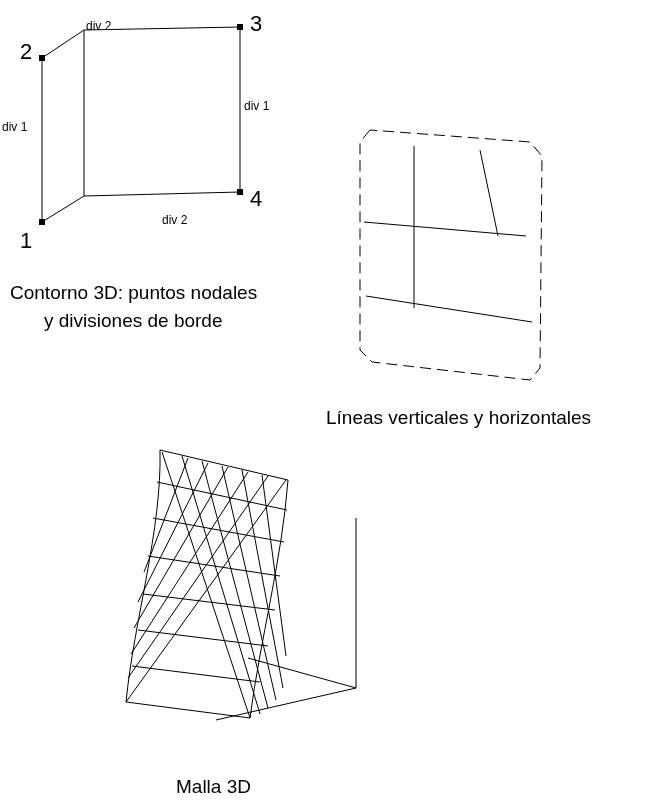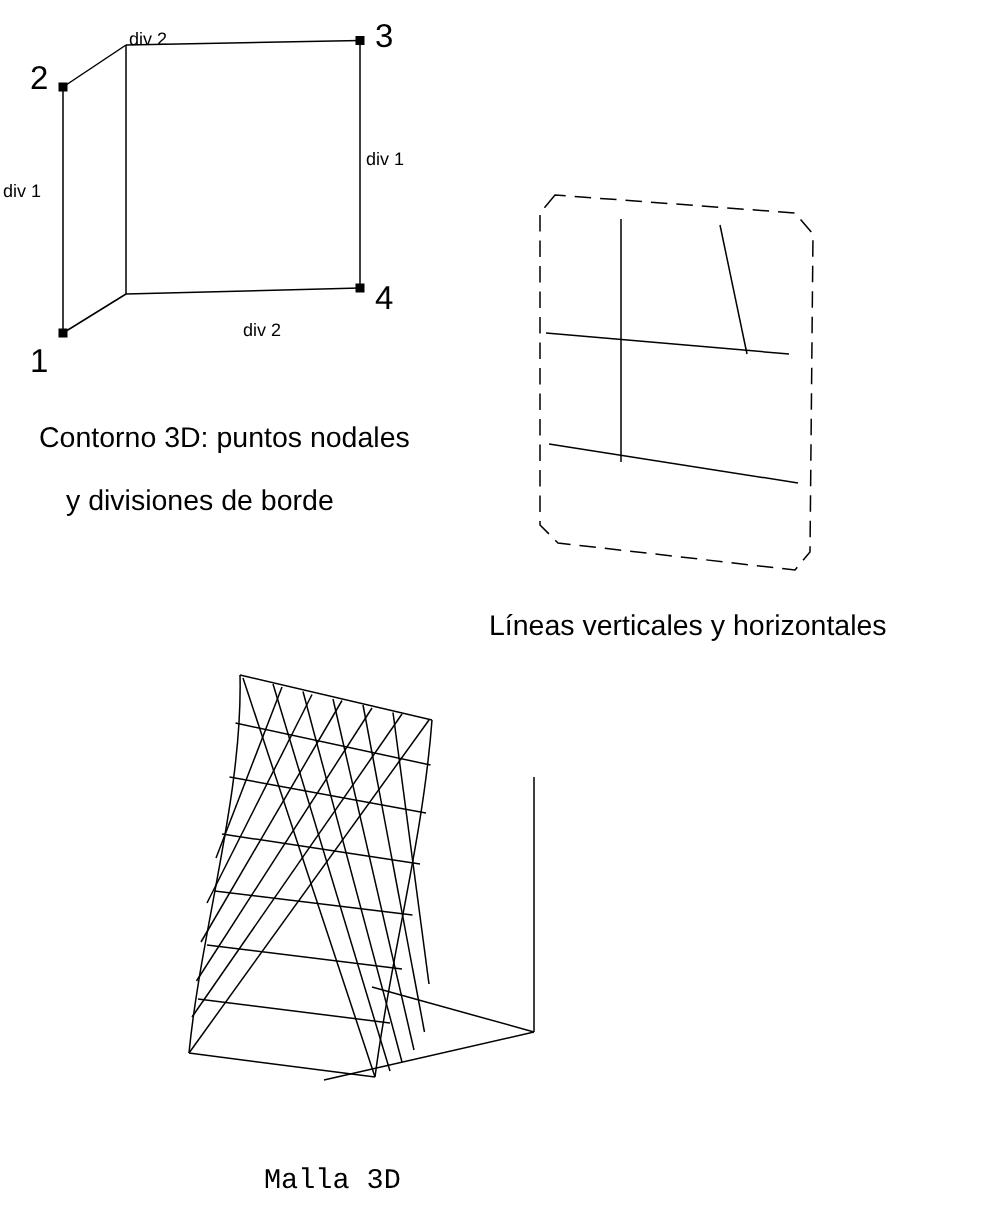--- a/index.html
+++ b/index.html
@@ -98,22 +98,22 @@
   <div class="lbl num" style="left:20px; top:39px;">2</div>
   <div class="lbl num" style="left:250px; top:11px;">3</div>
   <div class="lbl num" style="left:250px; top:186px;">4</div>
   <div class="lbl num" style="left:20px; top:228px;">1</div>
 
   <div class="lbl div" style="left:86px; top:19px;">div 2</div>
   <div class="lbl div" style="left:2px; top:120px;">div 1</div>
   <div class="lbl div" style="left:244px; top:99px;">div 1</div>
   <div class="lbl div" style="left:162px; top:213px;">div 2</div>
 
-  <div class="cap" style="left:26px; top:282px;">Contorno 3D: puntos nodales</div>
-  <div class="cap" style="left:44px; top:324px;">y divisiones de borde</div>
+  <div class="cap" style="left:10px; top:282px;">Contorno 3D: puntos nodales</div>
+  <div class="cap" style="left:44px; top:310px;">y divisiones de borde</div>
 
   <svg id="fig-lines" class="fig" viewBox="0 0 260 290">
 
     <g>
       <path class="stroke-dash" d="M 40 30 L 30 42 L 30 250 L 42 262 L 200 280 L 210 268 L 212 56 L 200 42 Z"></path>
 
     </g>
     <g>
 
       <path class="stroke" d="M 84 46 L 84 208"></path>
@@ -159,15 +159,15 @@
       <path class="stroke" d="M 128 47 L 34 208"></path>
       <path class="stroke" d="M 108 43 L 38 182"></path>
       <path class="stroke" d="M 88 38 L 44 152"></path>
 
       <path class="stroke" d="M 256 98 L 256 268"></path>
       <path class="stroke" d="M 148 238 L 256 268"></path>
       <path class="stroke" d="M 116 300 L 256 268"></path>
     </g>
   </svg>
 
-  <div class="cap" style="left:176px; top:776px;font-family:Liberation Mono, monospace;">Malla 3D</div>
+  <div class="cap" style="left:176px; top:776px;">Malla 3D</div>
 
 </div>
 
 </body></html>

